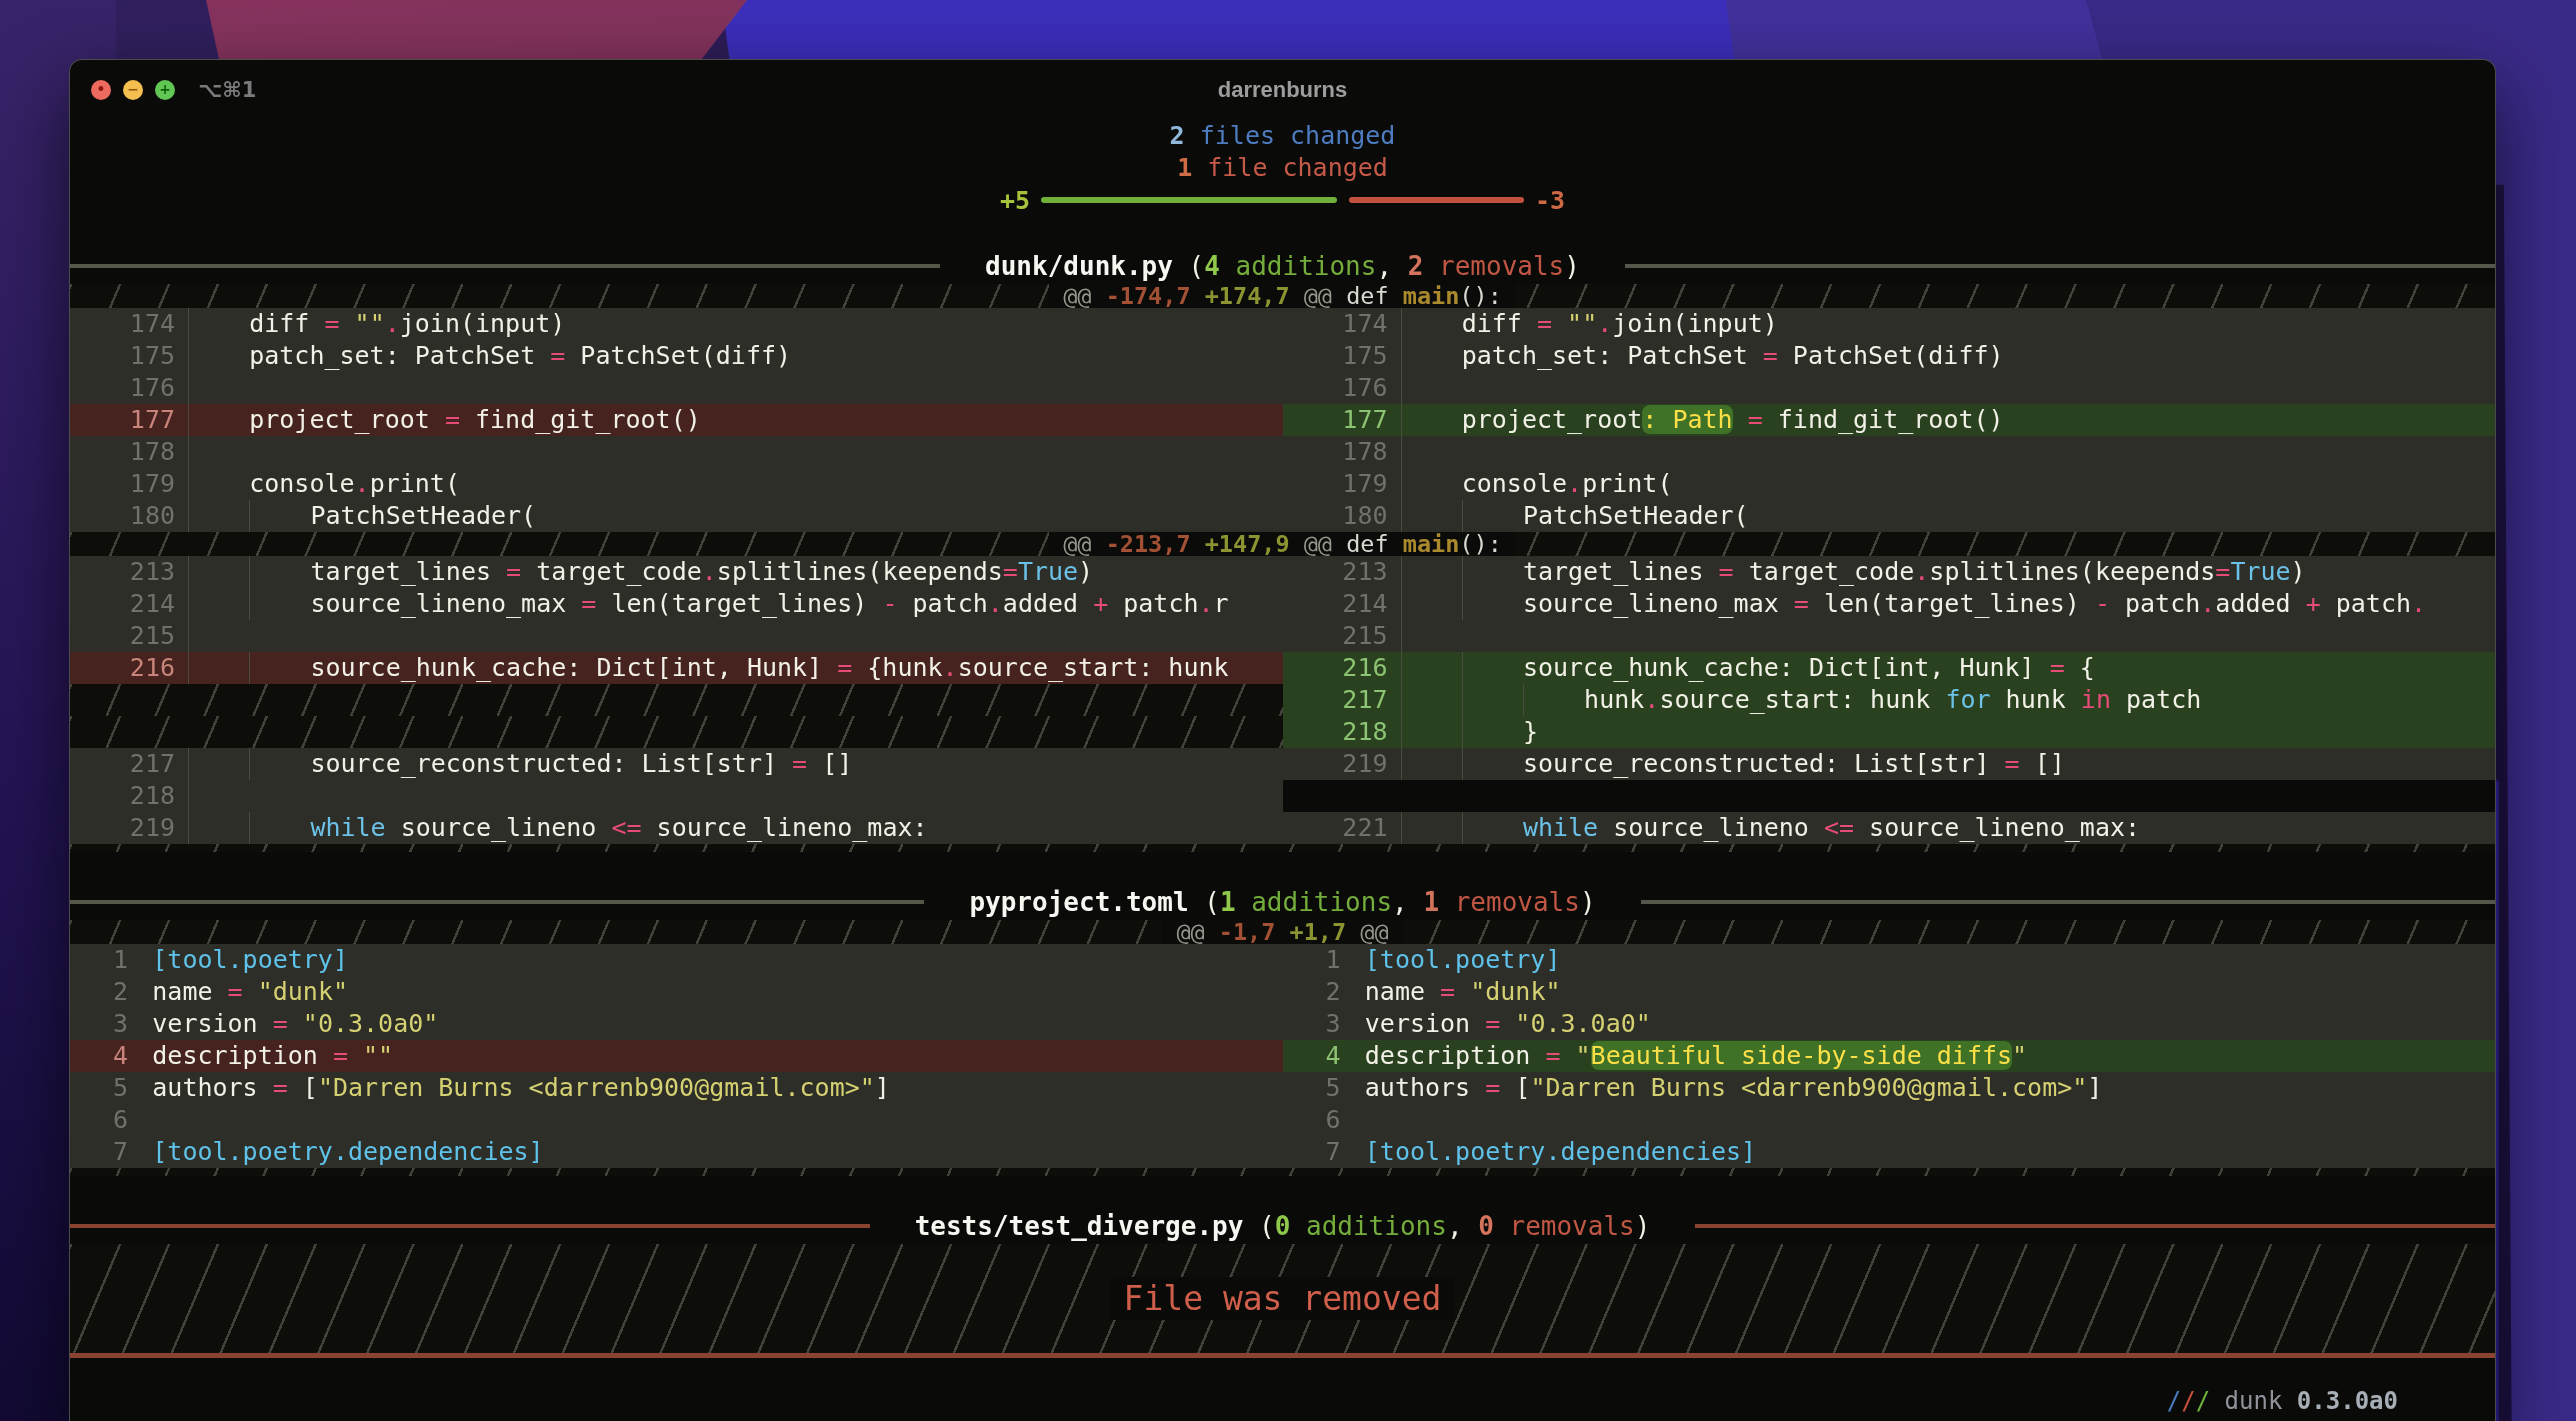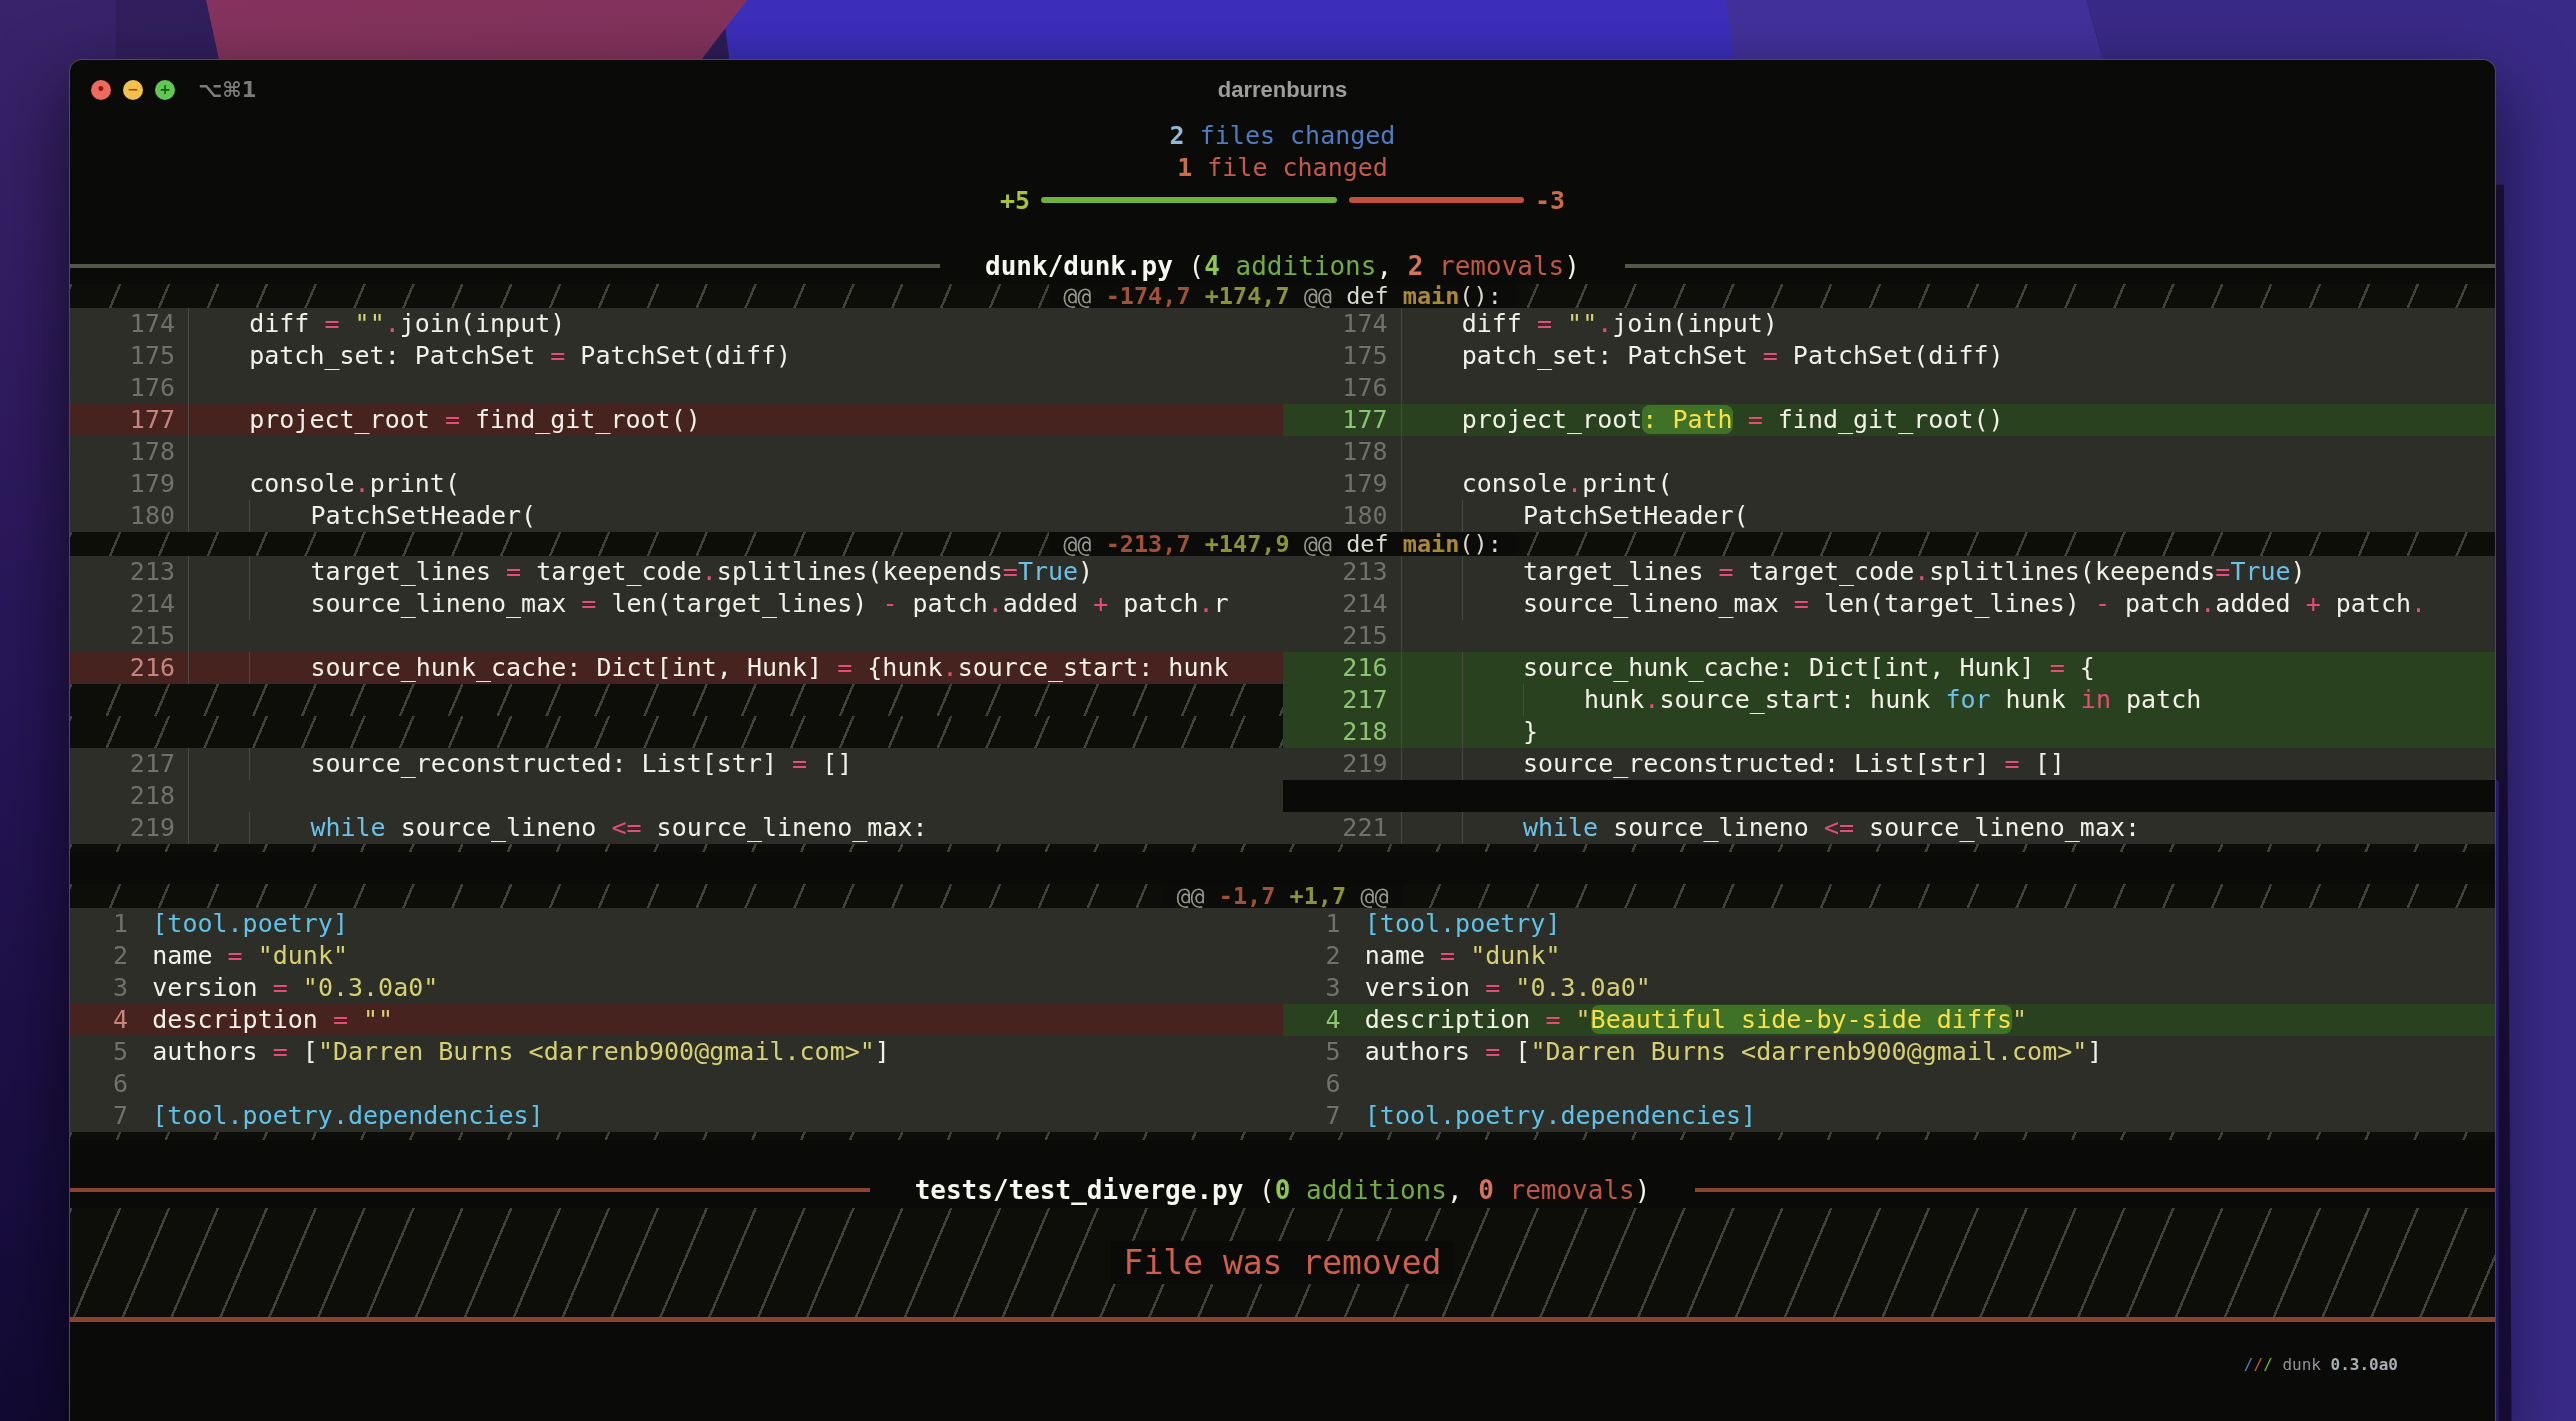--- a/index.html
+++ b/index.html
@@ -96,21 +96,21 @@
   .tk-hl{background:var(--hlbg,#3f7226);color:#fde047;border-radius:8px;}
   .cap{height:8px;}
 
   
   .removed-body{height:109px;display:flex;align-items:center;justify-content:center;}
   .removed-msg{font-size:33px;color:var(--removedmsg,#cf5f4b);background:#0a0a08;padding:2.4px 13px;}
   .removed-rule{height:4.9px;background:var(--rulered,#8a4330);}
 
   
   .statusbar{margin-top:27.5px;height:32px;line-height:32px;text-align:right;
-    padding-right:97px;font-size:16px;white-space:pre;}
+    padding-right:97px;font-size:24px;white-space:pre;}
   .sl-b{color:var(--slashblue,#4a7dbe);}
   .sl-r{color:var(--slashred,#c4513d);}
   .sl-g{color:var(--slashgreen,#70b13c);}
   .app{color:var(--statusapp,#90939a);}
   .ver{color:var(--statusver,#a8aeb6);font-weight:bold;}
 </style>
 </head>
 <body>
 
 <div class="desktop">
@@ -308,20 +308,25 @@
               <span class="codetext"><span class="guide"></span><span class="guide"></span><span class="tk-b">while</span><span class="tk-w"> source_lineno </span><span class="tk-p">&lt;=</span><span class="tk-w"> source_lineno_max:</span></span>
             </div>
             <div class="side ctx">
               <span class="ln">221</span>
               <span class="codetext"><span class="guide"></span><span class="guide"></span><span class="tk-b">while</span><span class="tk-w"> source_lineno </span><span class="tk-p">&lt;=</span><span class="tk-w"> source_lineno_max:</span></span>
             </div>
           </div>
           <div class="hatch cap"></div>
         </section>
         <section class="file-section narrow">
+          <div class="file-header">
+            <span class="rule"></span>
+            <span class="ftitle"><span class="tk-fn">pyproject.toml</span><span class="tk-w"> (</span><span class="tk-an">1</span><span class="tk-aw"> additions</span><span class="tk-w">, </span><span class="tk-rn">1</span><span class="tk-rw"> removals</span><span class="tk-w">)</span></span>
+            <span class="rule"></span>
+          </div>
           <div class="hunk-header hatch">
             <span class="hunk-text"><span class="tk-d">@@ </span><span class="tk-hr">-1,7</span><span class="tk-d"> </span><span class="tk-hg">+1,7</span><span class="tk-d"> @@</span></span>
           </div>
           <div class="diff-row">
             <div class="side ctx">
               <span class="ln">1</span>
               <span class="codetext"><span class="tk-c">[tool.poetry]</span></span>
             </div>
             <div class="side ctx">
               <span class="ln">1</span>

